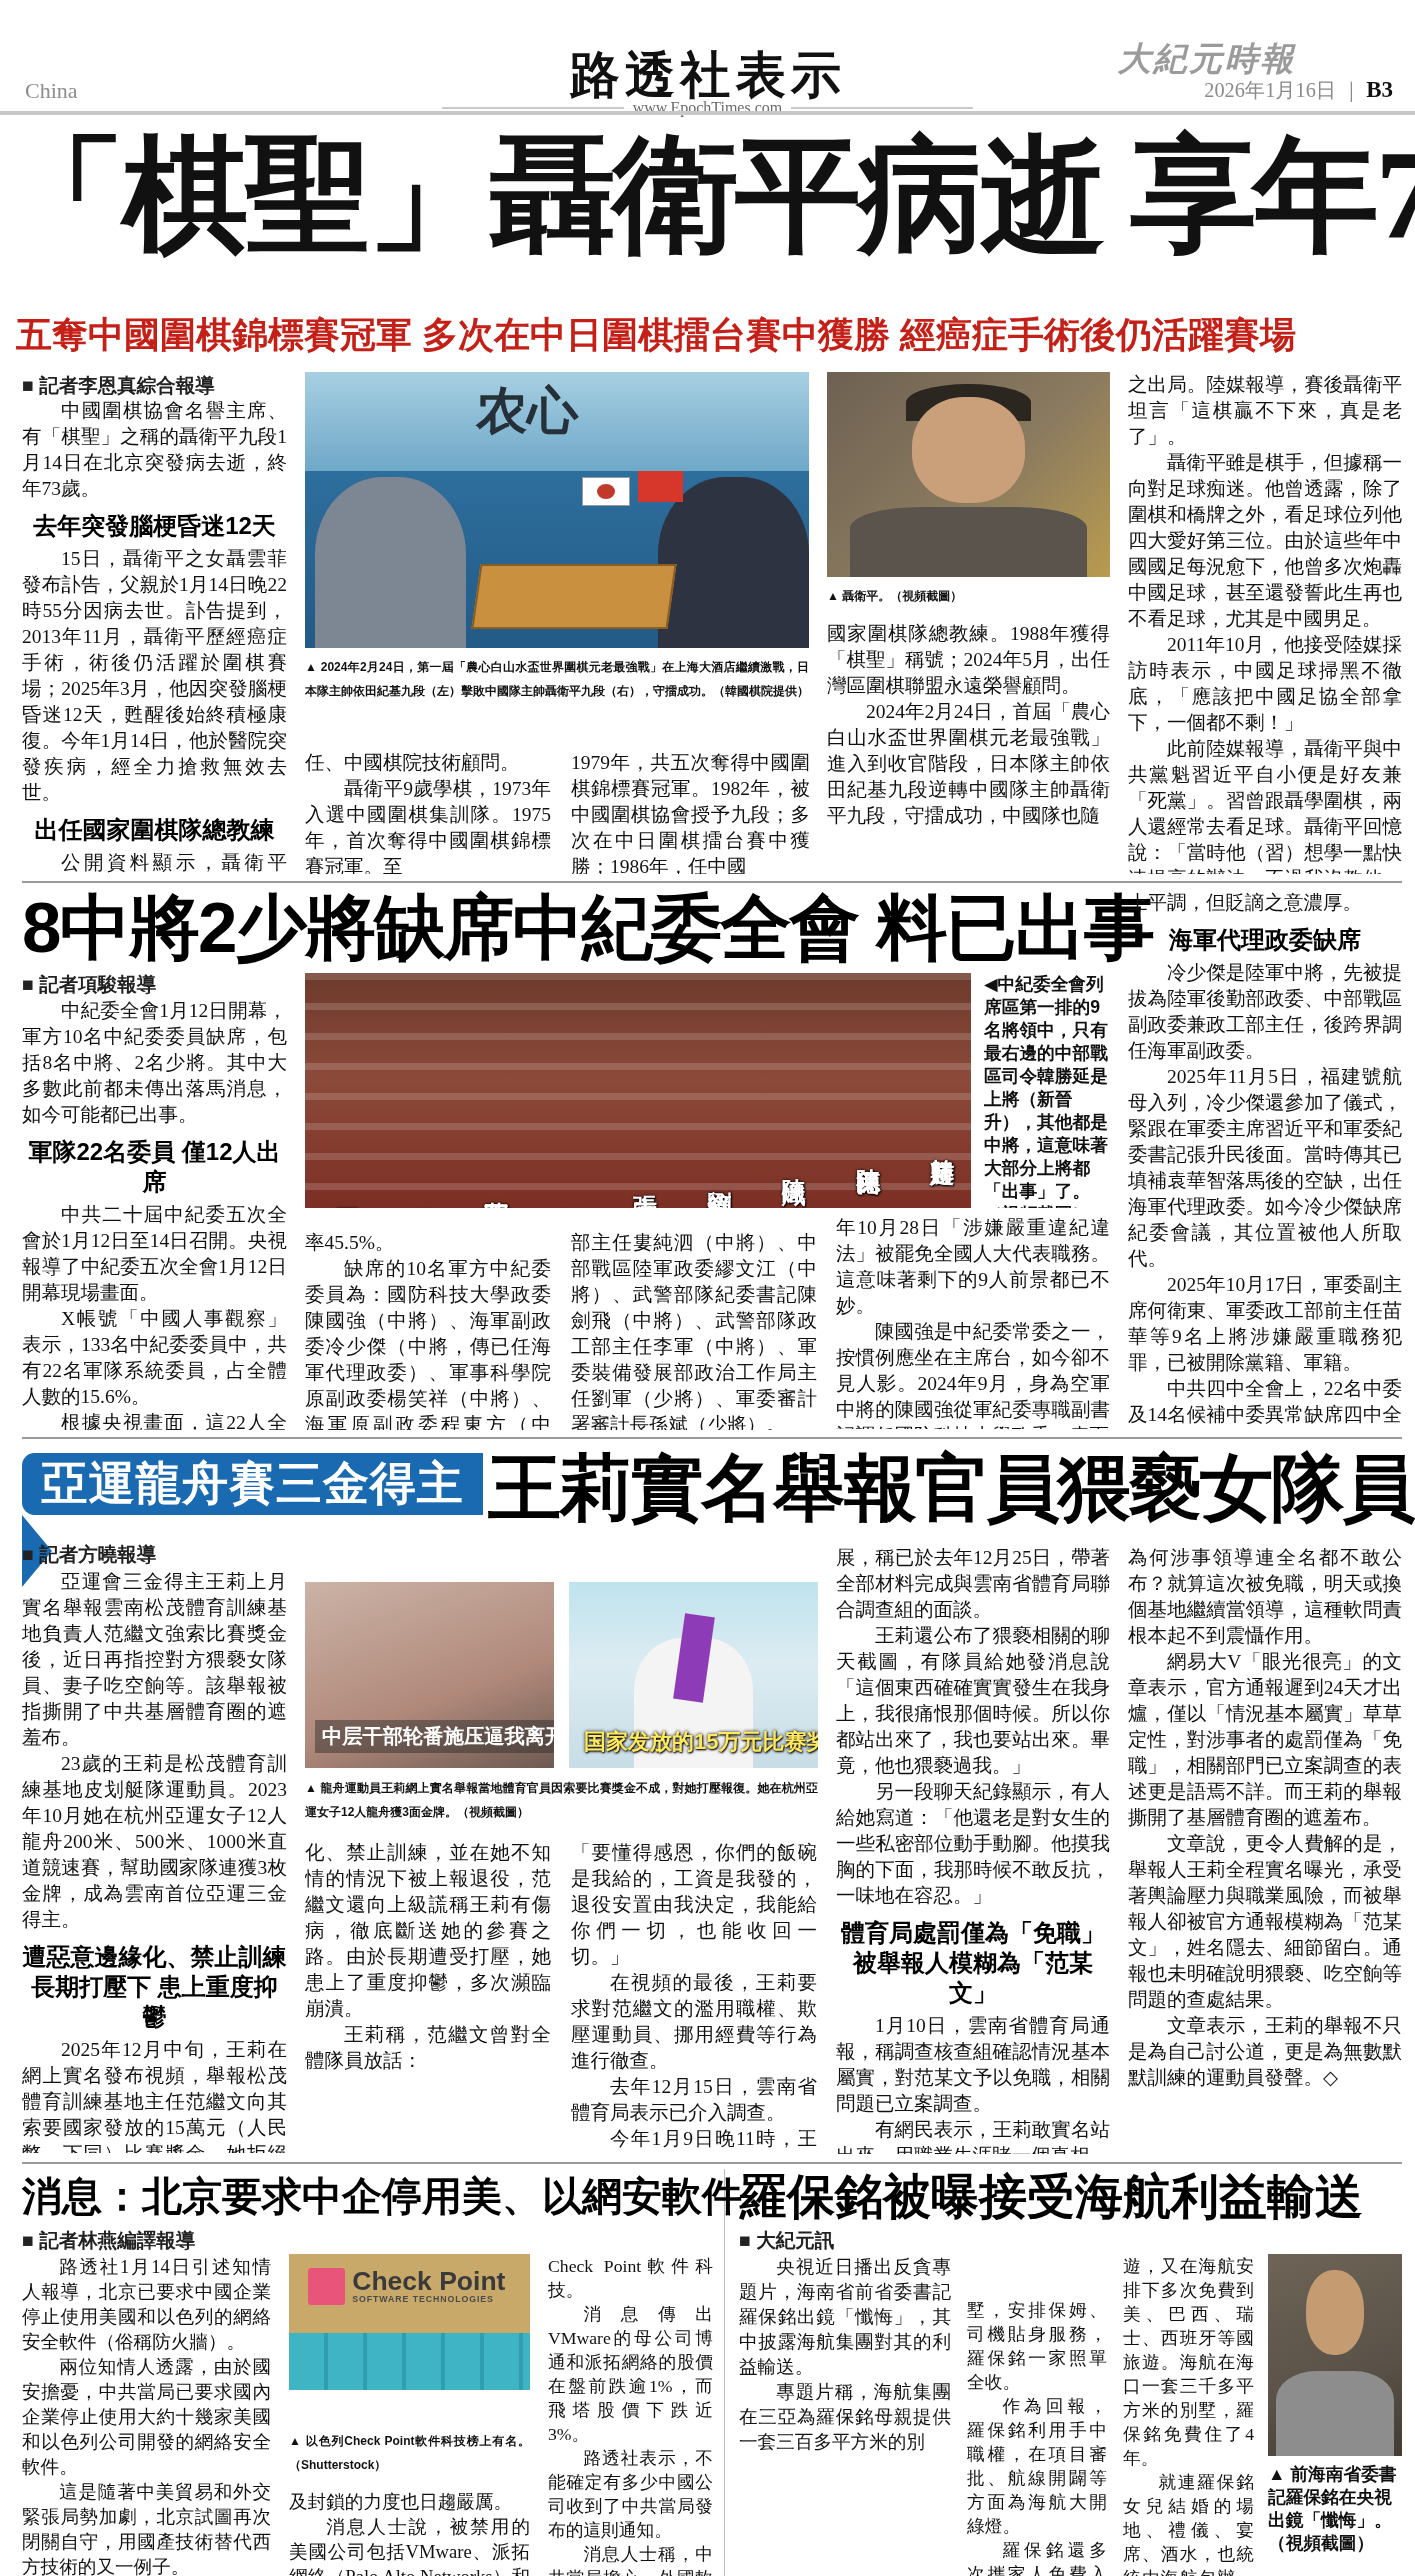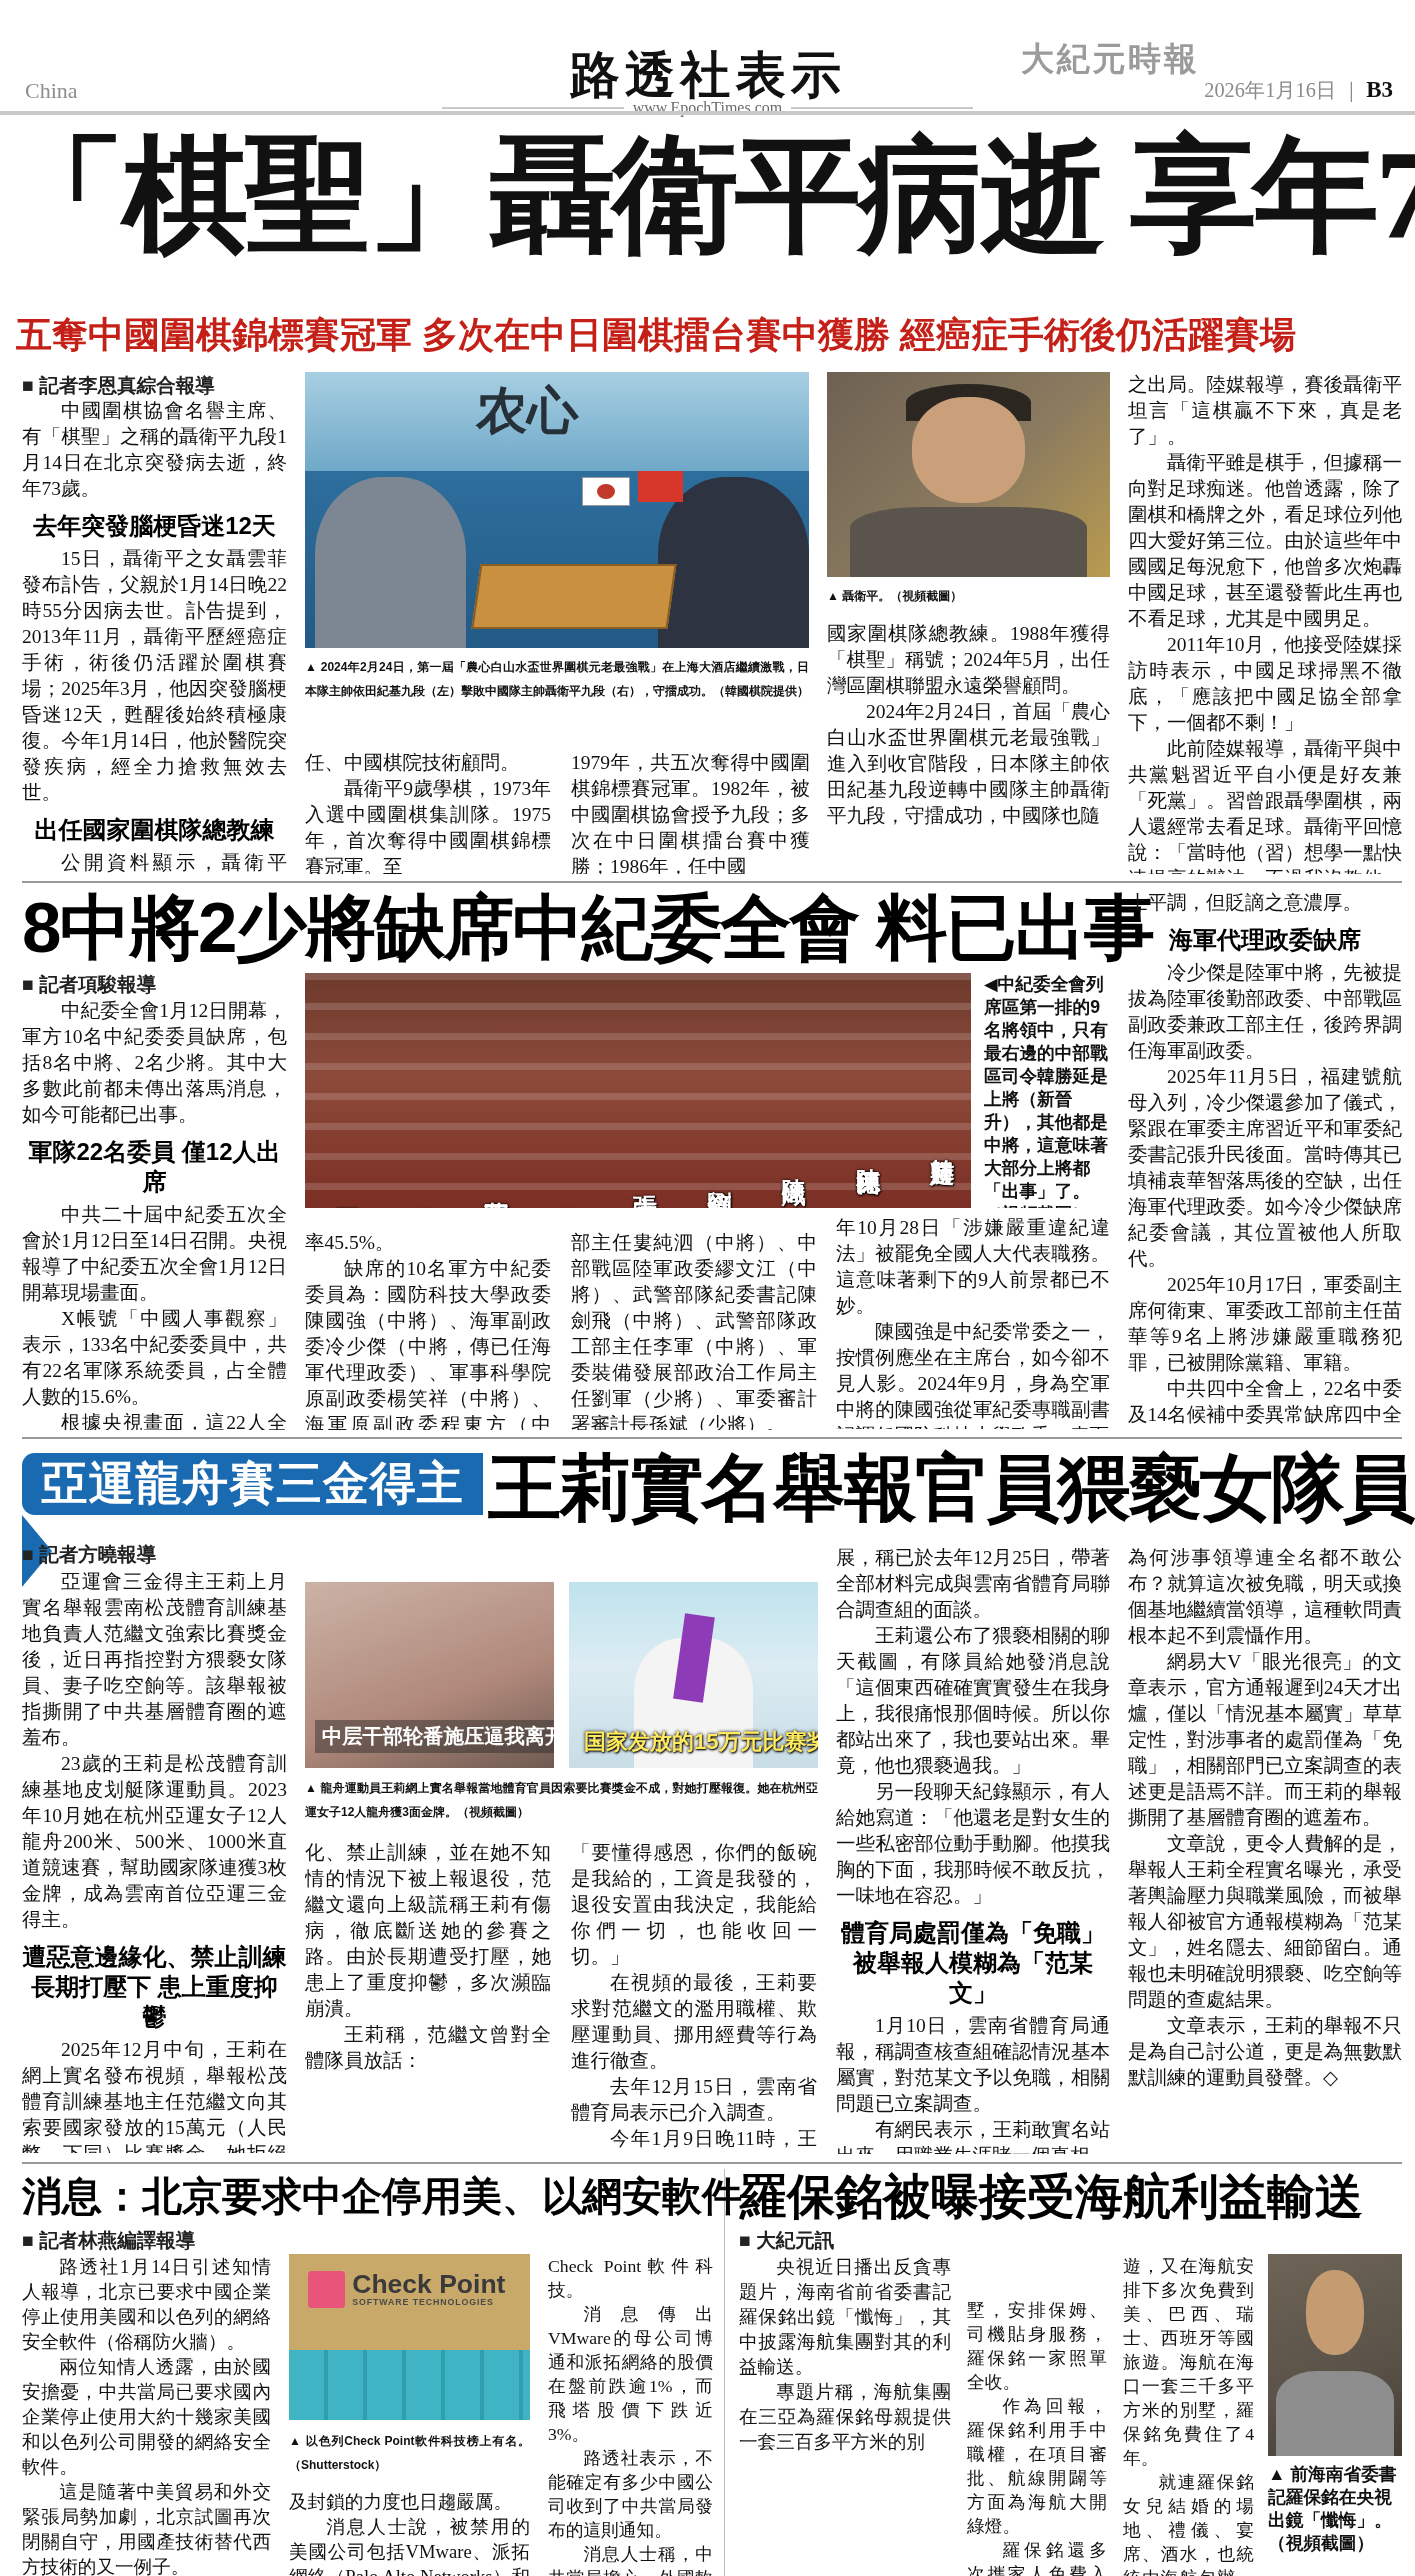--- a/index.html
+++ b/index.html
@@ -8,21 +8,21 @@
   .abs{position:absolute;}
   .hrule{position:absolute;background:#9a9a9a;height:1.8px;}
   .vrule{position:absolute;background:#bbb;width:0.9px;}
 
   
   .kicker{font-size:22px;color:#8d8d8d;}
   .section-title{font-size:50px;font-weight:700;letter-spacing:5.3px;text-align:center;}
   .site-row{display:flex;align-items:center;justify-content:center;gap:8.8px;}
   .site-line{height:2.7px;background:#c9c9c9;width:292px;}
   .site-url{font-size:16px;color:#6b6b6b;white-space:nowrap;}
-  .masthead{font-size:33px;font-weight:900;color:#9b9b9b;letter-spacing:2.7px;text-align:left;}
+  .masthead{font-size:33px;font-weight:900;color:#9b9b9b;letter-spacing:2.7px;text-align:center;font-style:italic;}
   .dateline{font-size:20.3px;color:#8a8a8a;text-align:right;}
   .dateline b{color:#111;font-size:23px;font-weight:900;}
 
   
   .h1-main{font-size:126px;font-weight:900;letter-spacing:-3.5px;text-align:center;line-height:1.0;white-space:nowrap;}
   .deck{font-family:"Liberation Sans","DejaVu Sans",sans-serif;font-weight:900;font-size:36px;color:#c42017;text-align:center;white-space:nowrap;}
   .h2{font-family:"Liberation Sans","DejaVu Sans",sans-serif;font-weight:900;color:#000;}
   .badge{background:#1a6ab1;color:#fff;font-family:"Liberation Sans","DejaVu Sans",sans-serif;
          font-weight:900;display:flex;align-items:center;justify-content:center;border-radius:12.4px 0 0 12.4px;}
   .badge-wrap{display:flex;align-items:stretch;flex-direction:column;}
@@ -266,21 +266,21 @@
   <div class="abs h2" style="left:22px;top:2173px;width:690px;font-size:40px;line-height:46px;white-space:nowrap;">消息：北京要求中企停用美、以網安軟件</div>
   <div class="abs byline" style="left:22px;top:2227px;">■ 記者林燕編譯報導</div>
 
   <div class="abs body-col" style="left:22px;top:2254px;width:249px;height:322px;font-size:18.6px;line-height:25px;">
     <p>路透社1月14日引述知情人報導，北京已要求中國企業停止使用美國和以色列的網絡安全軟件（俗稱防火牆）。</p>
     <p>兩位知情人透露，由於國安擔憂，中共當局已要求國內企業停止使用大約十幾家美國和以色列公司開發的網絡安全軟件。</p>
     <p>這是隨著中美貿易和外交緊張局勢加劇，北京試圖再次閉關自守，用國產技術替代西方技術的又一例子。</p>
 
   </div>
 
-  <div class="photo ph-cp" style="left:289px;top:2254px;width:241px;height:166px;">
+  <div class="photo ph-cp" style="left:289px;top:2254px;width:241px;height:136px;">
     <div class="logo">
       <div class="sq"></div>
       <div class="brand">
         <span>Check Point</span>
         <small>SOFTWARE TECHNOLOGIES</small>
       </div>
     </div>
     <div class="glass"></div>
   </div>
   <div class="abs caption" style="left:289px;top:2429px;width:241px;height:51px;">▲ 以色列Check Point軟件科技榜上有名。（Shutterstock）</div>

